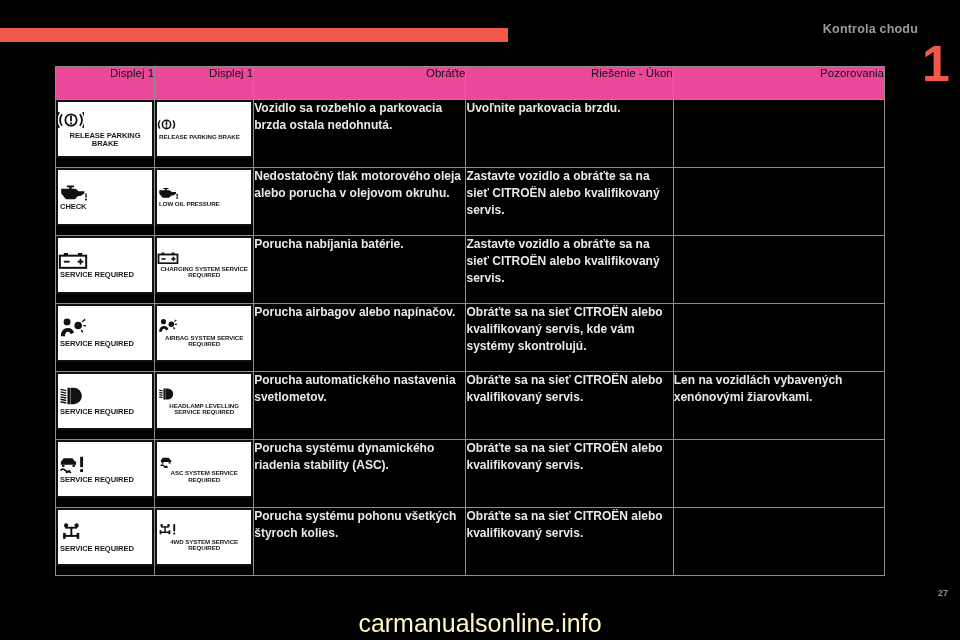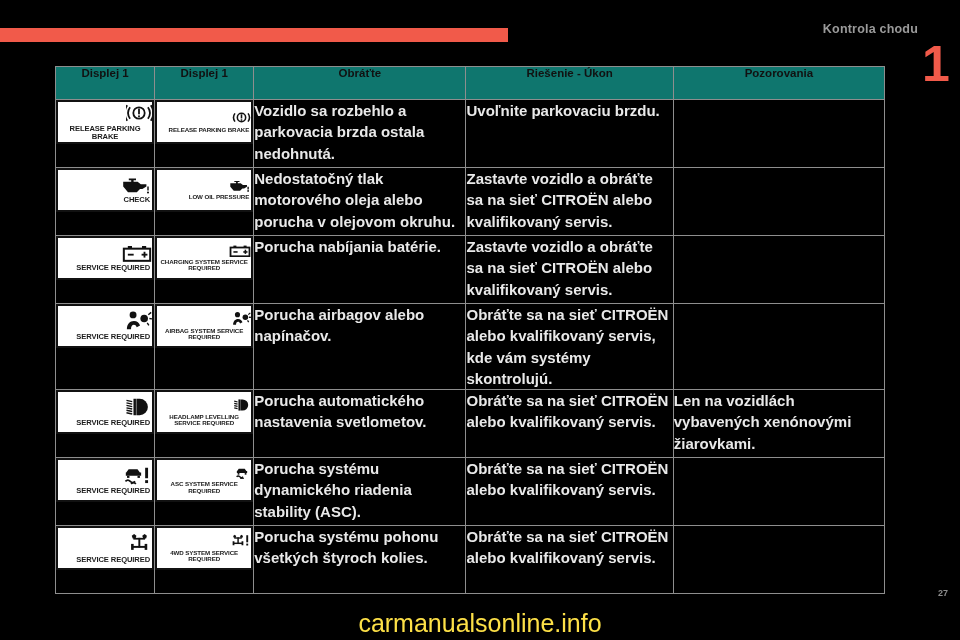--- a/index.html
+++ b/index.html
@@ -61,25 +61,25 @@
     table-layout: fixed;
     background: #000;
   }
   table.manual th,
   table.manual td {
     border: 1px solid #8e8e8e;
     vertical-align: top;
     padding: 0;
   }
   thead th {
-    background: #0f766e;
+    background: #ec4899;
     color: #111;
     font-size: 11.5px;
-    font-weight: bold;
-    text-align: center;
+    font-weight: normal;
+    text-align: right;
     height: 32px;
     padding: 0 8px;
     vertical-align: middle;
     white-space: nowrap;
   }
   .col-d1 { width: 99px; }
   .col-d2 { width: 99px; }
   .col-cause { width: 212px; }
   .col-sol { width: 207px; }
   .col-note { width: 211px; }
@@ -88,25 +88,25 @@
     background: #000;
     height: 67px;
   }
   td.icon-cell {
     padding: 5px;
   }
   .tile {
     background: #ffffff;
     border: 2px solid #111;
     width: 100%;
-    height: 44px;
+    height: 58px;
     box-sizing: border-box;
     display: flex;
     flex-direction: column;
-    align-items: flex-end;
+    align-items: flex-start;
     justify-content: center;
     gap: 2px;
     overflow: hidden;
   }
   .tile .glyph {
     display: block;
     line-height: 0;
   }
   .tile .cap {
     color: #1b1b1b;
@@ -115,21 +115,21 @@
     line-height: 1.05;
     letter-spacing: -0.1px;
     padding: 0 2px;
   }
   .tile.big .cap { font-size: 7.6px; }
   .tile.small .cap { font-size: 6.2px; }
 
   td.text-cell {
     padding: 6px 8px 4px 8px;
     color: #e9e9e9;
-    font-size: 15px;
+    font-size: 12px;
     font-weight: bold;
     line-height: 1.42;
   }
 </style>
 </head>
 <body>
 
 <div class="top-bar"></div>
 <div class="chapter-title">Kontrola chodu</div>
 <div class="chapter-number">1</div>
@@ -183,21 +183,21 @@
                     <path d="M27 5 A12 12 0 0 1 27 19"></path>
                   </g>
                   <rect x="14.7" y="6.6" width="2.6" height="7" fill="#111"></rect>
                   <rect x="14.7" y="15" width="2.6" height="2.6" fill="#111"></rect>
                 </svg>
             </span>
             <span class="cap">RELEASE PARKING BRAKE</span>
           </div>
         </td>
         <td class="text-cell">Vozidlo sa rozbehlo a parkovacia brzda ostala nedohnutá.</td>
-        <td class="text-cell">Uvoľnite parkovaciu brzdu.</td>
+        <td class="text-cell">Uvoľnite parkovacia brzdu.</td>
         <td class="text-cell"></td>
       </tr>
 
       <tr>
         <td class="icon-cell">
           <div class="tile big">
             <span class="glyph">
               <svg width="32" height="18" viewBox="0 0 40 22">
                   <path d="M4 7 h10 v-2 h-3 v-2 h9 v2 h-3 v2 h5 l4 3 h7 v3 l-5 3 h-3 l-4 4 h-11 l-6 -7 z" fill="#111"></path>
                   <path d="M35 13 v5" stroke="#111" stroke-width="1.8"></path>
@@ -397,13 +397,13 @@
         <td class="text-cell">Obráťte sa na sieť CITROËN alebo kvalifikovaný servis.</td>
         <td class="text-cell"></td>
       </tr>
 
     </tbody>
   </table>
 </div>
 
 <div style="position:absolute;right:12px;bottom:42px;color:#8c8c8c;font-size:9px;font-weight:bold;">27</div>
 
-<div style="position:absolute;left:0;right:0;bottom:2px;text-align:center;color:#fde047;font-size:25px;letter-spacing:0px;">carmanualsonline.info</div>
+<div style="position:absolute;left:0;right:0;bottom:2px;text-align:center;color:#fef9c3;font-size:25px;letter-spacing:0px;">carmanualsonline.info</div>
 
 </body></html>

